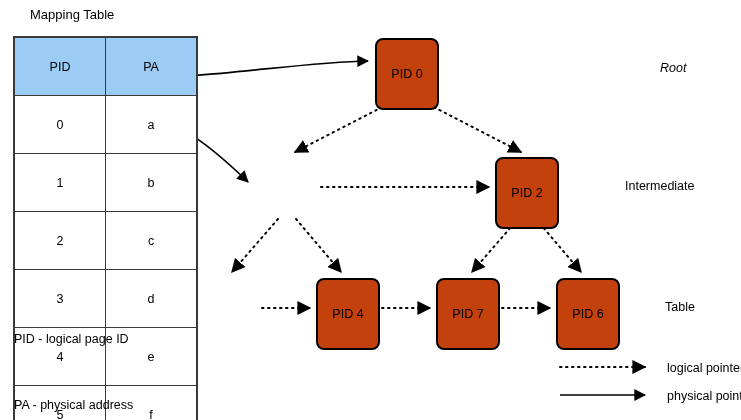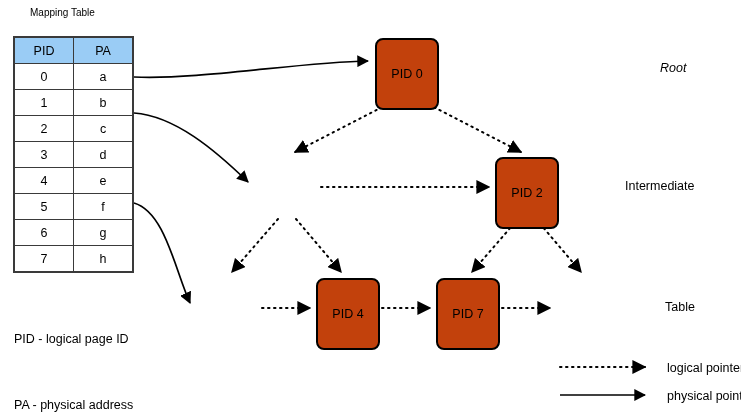--- a/index.html
+++ b/index.html
@@ -33,39 +33,39 @@
     font-family: "Liberation Sans", sans-serif;
     font-size: 12px;
     line-height: 1;
     color: #000;
     white-space: nowrap;
   }
   
   #mapping-title {
     left: 30px;
     top: 8px;
-    font-size: 10px;
+    font-size: 13px;
   }
   #mapping-table {
     position: absolute;
     left: 14px;
     top: 37px;
     border-collapse: collapse;
     background: #ffffff;
   }
   #mapping-table th, #mapping-table td {
     border: 1px solid #3a3a3a;
     width: 58px;
     height: 25px;
     text-align: center;
     vertical-align: middle;
     font-family: "Liberation Sans", sans-serif;
     font-size: 12.5px;
     font-weight: normal;
-    padding: 0;
+    padding: 16px;
   }
   #mapping-table th {
     background: #9ACCF5;
   }
   #mapping-table {
     box-shadow: 0 0 0 1px #3a3a3a;
   }
   .legend-caption {
     left: 14px;
     font-size: 12.5px;
@@ -191,20 +191,21 @@
     </tbody>
   </table>
 
   <div class="txt legend-caption" id="cap-pid">PID - logical page ID</div>
   <div class="txt legend-caption" id="cap-pa">PA - physical address</div>
 
   <div class="node" style="left:375px; top:38px;">PID 0</div>
   <div class="node" style="left:495px; top:157px;">PID 2</div>
   <div class="node" style="left:316px; top:278px;">PID 4</div>
   <div class="node" style="left:436px; top:278px;">PID 7</div>
+  <div class="node" style="left:556px; top:278px;">PID 6</div>
 
   <div class="txt level-label" id="lbl-root">Root</div>
   <div class="txt level-label" id="lbl-inter">Intermediate</div>
   <div class="txt level-label" id="lbl-leaf">Table</div>
 
   <div class="txt" id="legend-logical-label">logical pointer</div>
   <div class="txt" id="legend-physical-label">physical pointer</div>
 
 </div>
 

